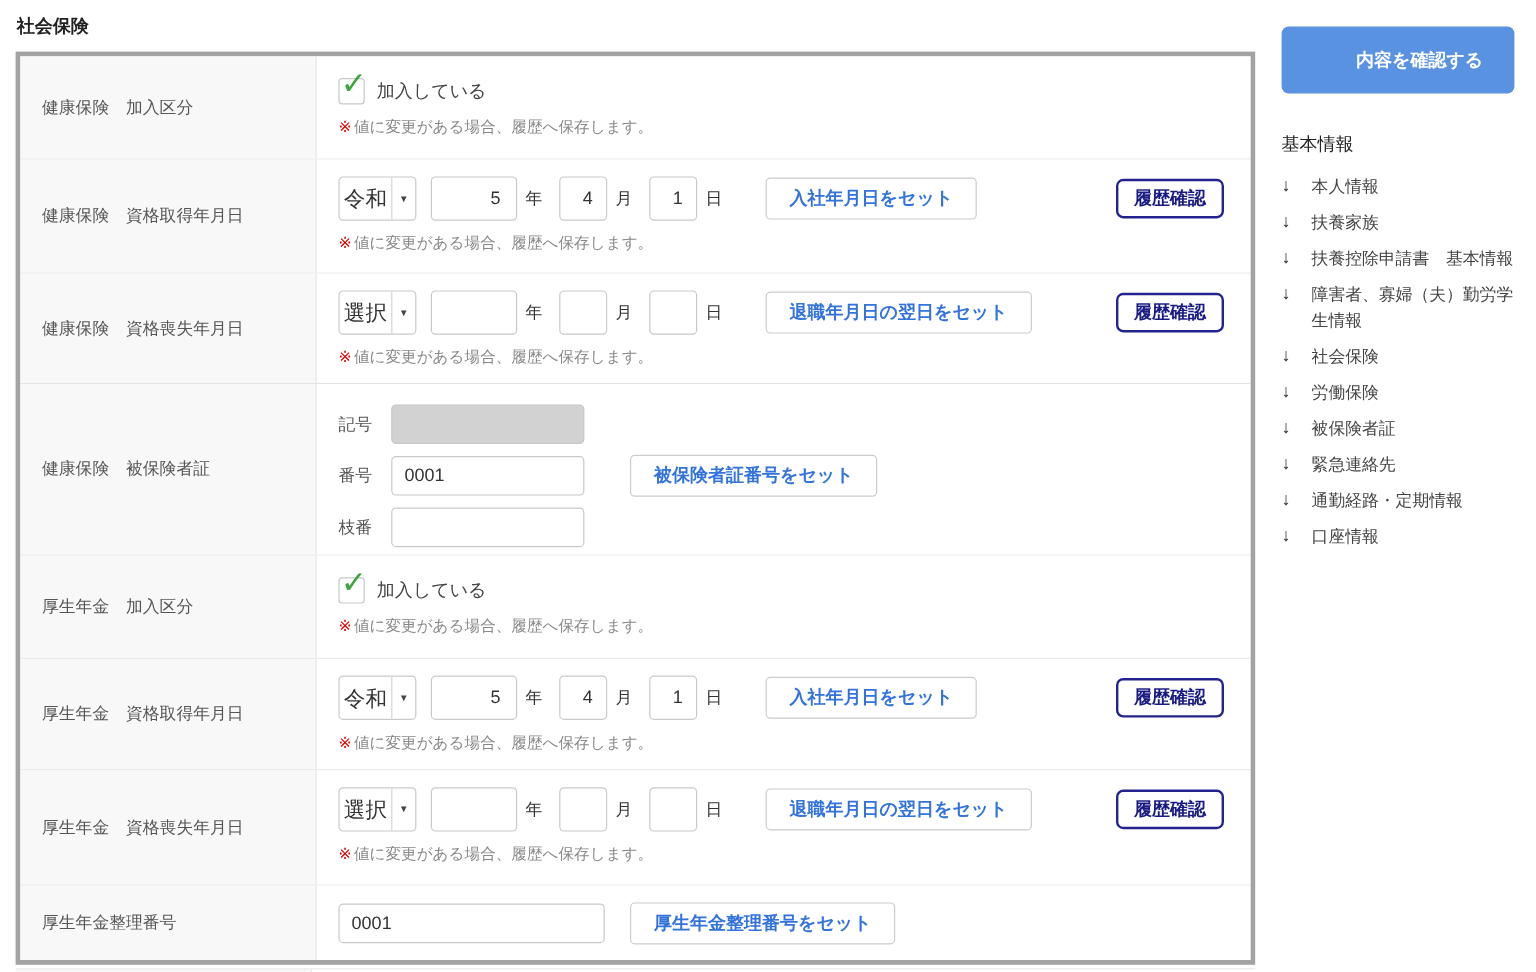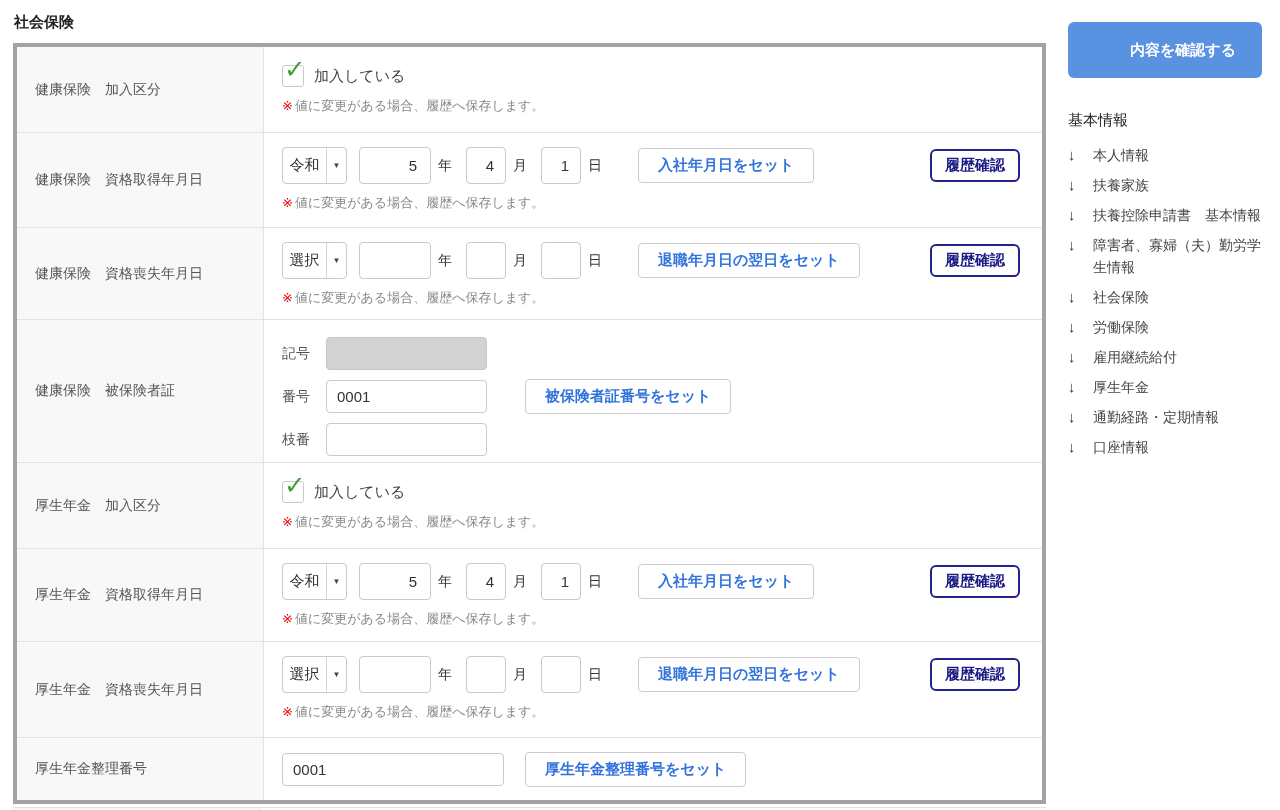--- a/index.html
+++ b/index.html
@@ -29,21 +29,21 @@
   
   .checkbox-line { display:flex; align-items:center; margin-top:4px; }
   .checkbox { position:relative; width:22px; height:22px; background:#fff;
               border:1px solid #c9c9c9; border-radius:3px; cursor:pointer; flex-shrink:0; }
   .check-icon { position:absolute; left:1px; top:-10px; color:#3fa43f; font-size:26px; font-weight:bold; line-height:1; }
   .cb-label { margin-left:10px; font-size:15px; color:#444; }
 
   
   .era-select { display:flex; align-items:stretch; width:65px; height:37px; background:#fff;
                 border:1px solid #c9c9c9; border-radius:4px; cursor:pointer; overflow:hidden; }
-  .era-text { flex:1; display:flex; align-items:center; justify-content:center; font-size:15px; color:#333; }
+  .era-text { flex:1; display:flex; align-items:center; justify-content:center; font-size:18px; color:#333; }
   .era-arrow { width:20px; border-left:1px solid #d5d5d5; display:flex; align-items:center;
                justify-content:center; font-size:8px; color:#444; }
   .date-input { height:37px; border:1px solid #c9c9c9; border-radius:4px; font-size:15px; color:#333;
                 text-align:right; background:#fff; }
   .date-input.year { width:72px; padding-right:13px; margin-left:12px; }
   .date-input.md   { width:40px; padding-right:11px; }
   .unit { font-size:14px; color:#333; margin:0 14px 0 7px; }
   .unit.last { margin-right:0; }
 
   
@@ -258,25 +258,25 @@
       <div class="sb-item">
         <span class="sb-arrow">↓</span>
         <span class="sb-text">社会保険</span>
       </div>
       <div class="sb-item">
         <span class="sb-arrow">↓</span>
         <span class="sb-text">労働保険</span>
       </div>
       <div class="sb-item">
         <span class="sb-arrow">↓</span>
-        <span class="sb-text">雇用継続給付</span>
-      </div>
-      <div class="sb-item">
-        <span class="sb-arrow">↓</span>
-        <span class="sb-text">厚生年金</span>
+        <span class="sb-text">被保険者証</span>
+      </div>
+      <div class="sb-item">
+        <span class="sb-arrow">↓</span>
+        <span class="sb-text">緊急連絡先</span>
       </div>
       <div class="sb-item">
         <span class="sb-arrow">↓</span>
         <span class="sb-text">通勤経路・定期情報</span>
       </div>
       <div class="sb-item">
         <span class="sb-arrow">↓</span>
         <span class="sb-text">口座情報</span>
       </div>
     </div>

